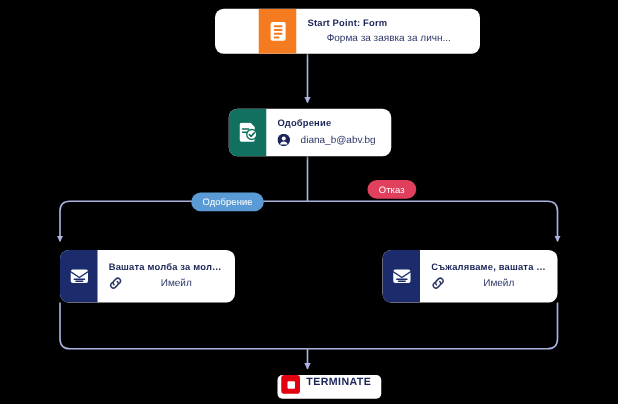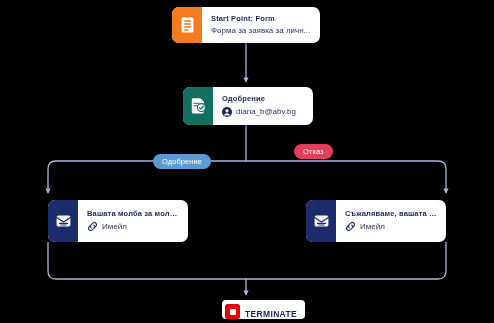--- a/index.html
+++ b/index.html
@@ -66,33 +66,34 @@
     text-overflow: ellipsis;
     line-height: 1.15;
   }
   .node-sub {
     font-size: 8px;
     color: #2c3668;
     white-space: nowrap;
     overflow: hidden;
     text-overflow: ellipsis;
     line-height: 1.15;
+    text-align: center;
   }
   .sub-row {
     display: flex;
     align-items: center;
     gap: 4px;
     min-width: 0;
   }
   .sub-row .node-sub { flex: 1 1 auto; }
 
   
   #node-start {
     left: 172px; top: 7px;
-    width: 148px; height: 36px;
+    width: 177px; height: 36px; padding-left: 35px;
   }
   #node-start .node-badge { background: #f47b20; }
 
   #node-approval {
     left: 183px; top: 87px;
     width: 130px; height: 38px;
   }
   #node-approval .node-badge { background: #11705f; }
 
   #node-email-approved {
@@ -105,21 +106,21 @@
   }
   #node-email-approved .node-badge,
   #node-email-rejected .node-badge { background: #1b2b6b; }
 
   
   #node-terminate {
     position: absolute;
     left: 222px; top: 300px;
     height: 19px;
     display: flex;
-    align-items: flex-end;
+    align-items: flex-start;
     gap: 5px;
     background: #ffffff;
     border-radius: 4px;
     padding: 0 8px 0 3px;
     box-shadow: 0 1px 3px rgba(0,0,0,0.45);
   }
   .terminate-square {
     width: 15px; height: 15px;
     background: #e3000f;
     border-radius: 2.5px;

